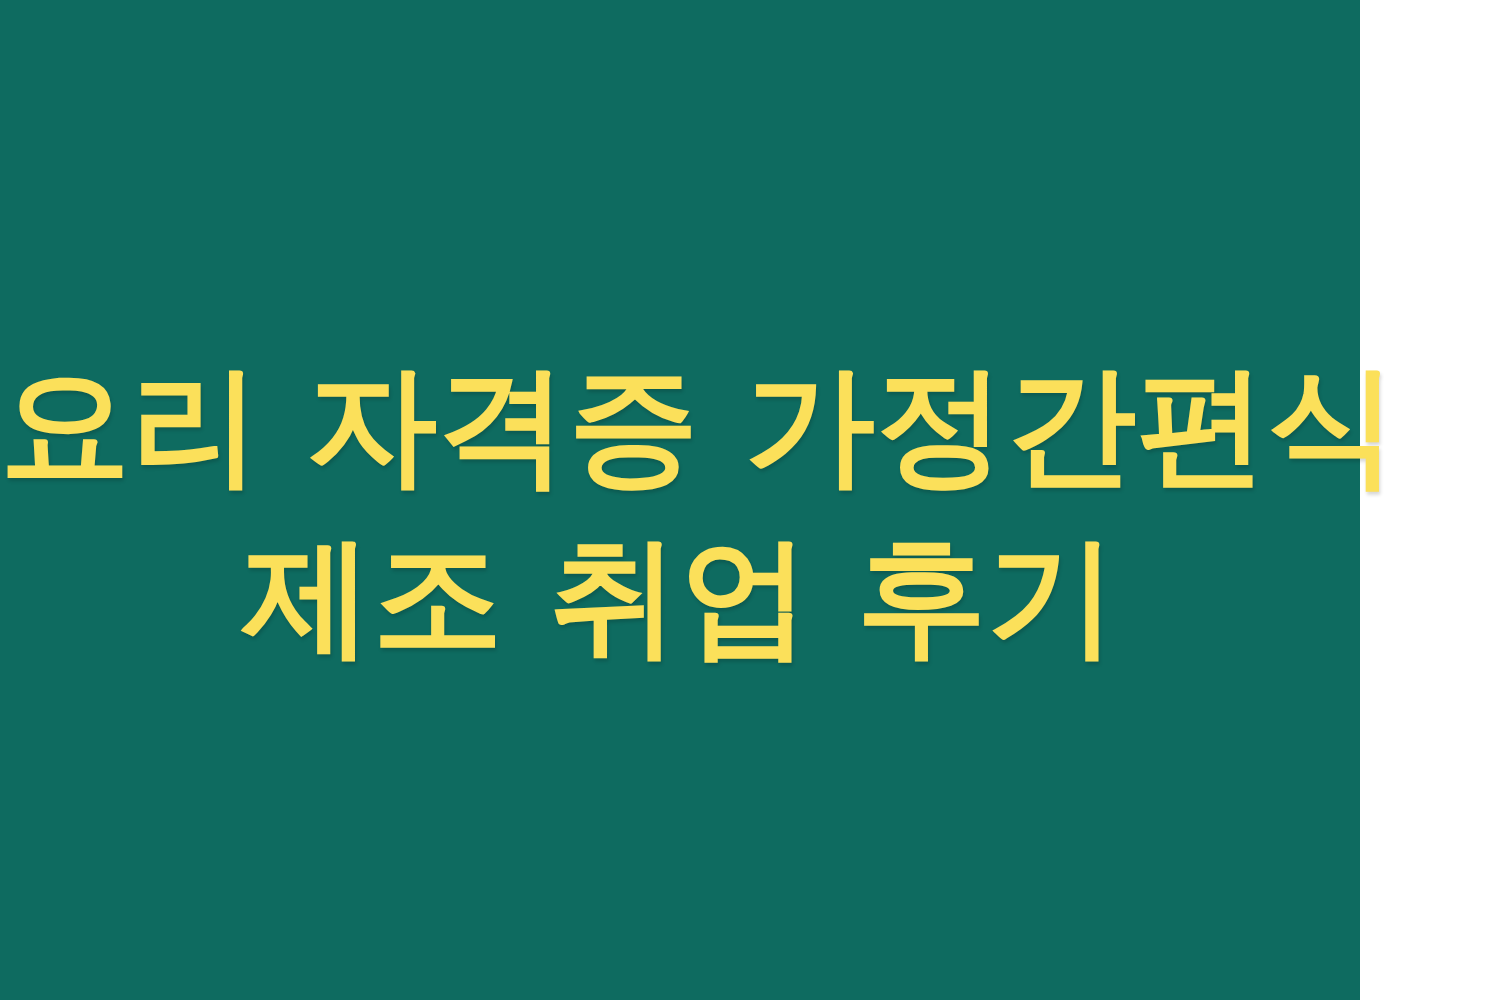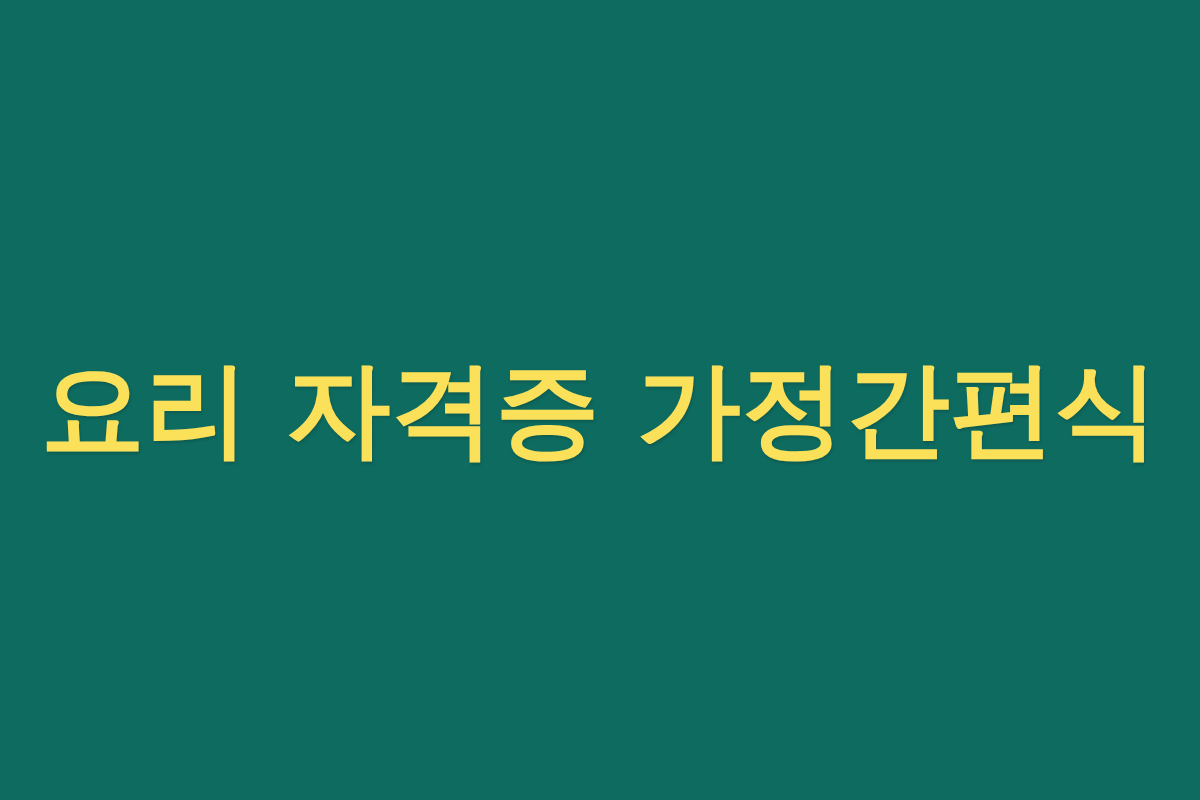--- a/index.html
+++ b/index.html
@@ -10,21 +10,21 @@
     height: 800px;
     overflow: hidden;
   }
 
   body {
     font-family: "DejaVu Sans", sans-serif;
   }
 
   .banner {
     position: relative;
-    width: 1200px;
+    width: 1088px;
     height: 800px;
     box-sizing: border-box;
     display: flex;
     align-items: center;
     justify-content: center;
     background: #0E6B60;
   }
 
   .title-block {
     width: 100%;
@@ -48,14 +48,15 @@
   .title-line.line-2 {
     font-size: 104px;
   }
 </style>
 </head>
 <body>
 
 <div class="banner" style="background: rgb(14, 107, 96);">
   <div class="title-block">
     <span class="title-line line-1" style="color: rgb(251, 224, 90);">요리 자격증 가정간편식</span>
+    <span class="title-line line-2" style="color: rgb(251, 224, 90);">제조 취업 후기</span>
   </div>
 </div>
 
 </body></html>

